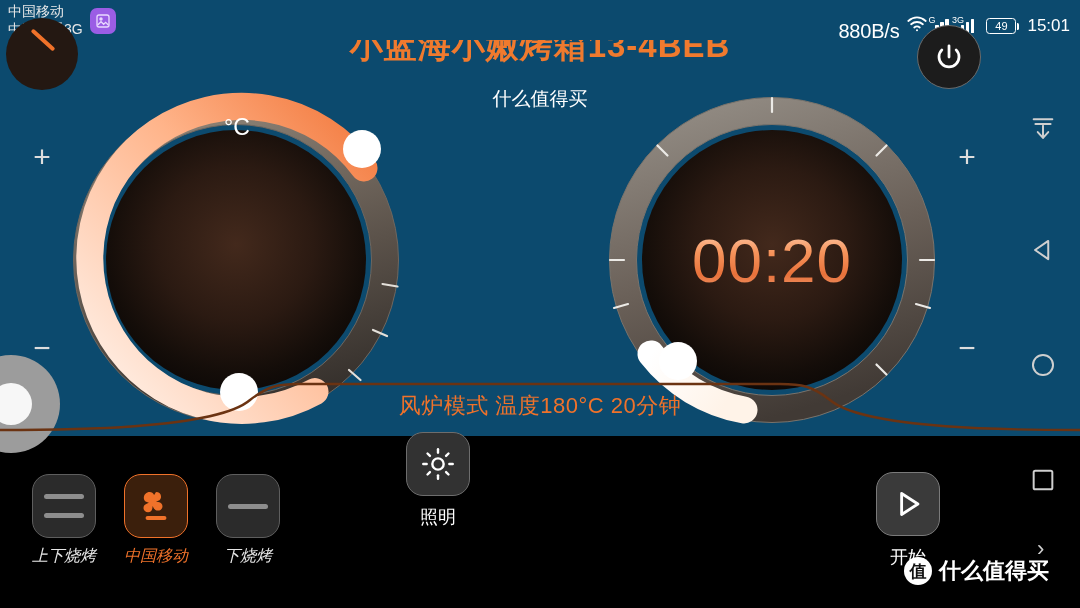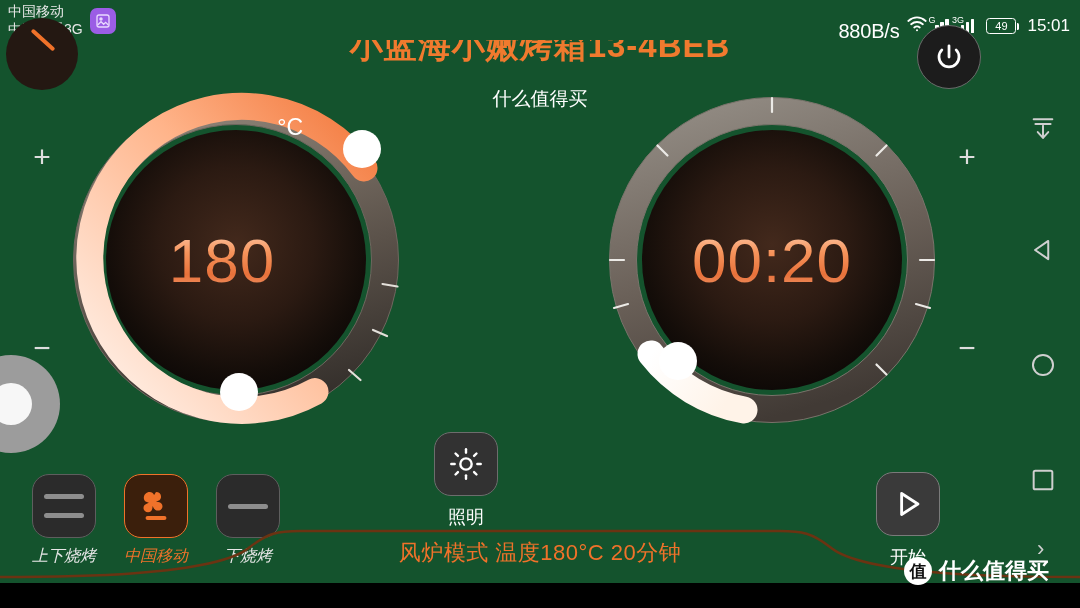--- a/index.html
+++ b/index.html
@@ -2,21 +2,21 @@
 <html><head>
 <meta charset="utf-8">
 <style>
   * { box-sizing: border-box; margin: 0; padding: 0; }
   html, body {
     width: 1080px; height: 608px;
     background: #000;
     font-family: "Liberation Sans", "DejaVu Sans", sans-serif;
     overflow: hidden;
   }
-  #app { position: relative; width: 1080px; height: 583px; background:#14532d; }
+  #app { position: relative; width: 1080px; height: 436px; background:#0c4a6e; }
 
   
   .statusbar { position:absolute; top:0; left:0; width:1080px; height:40px; }
   .carrier { position:absolute; left:8px; top:2px; color:#e8e8e8; font-size:14px; line-height:18px; }
   .carrier div { white-space:nowrap; }
   .app-badge { position:absolute; left:90px; top:8px; width:26px; height:26px; border-radius:7px;
                background:#9b5de5; display:flex; align-items:center; justify-content:center; }
   .app-badge svg { width:16px; height:16px; }
   .sb-right { position:absolute; right:10px; top:8px; display:flex; align-items:center; gap:7px; color:#fff; font-size:17px; }
   .netspeed { font-size:20px; color:#fff; letter-spacing:-0.2px;margin-top:12px; }
@@ -66,21 +66,21 @@
          background: linear-gradient(180deg,#ffd9bf 0%, #f6945c 38%, #e8713a 70%, #f0a57c 100%);
          -webkit-background-clip:text; background-clip:text; color:transparent; }
   .unit { color:#fff; font-size:23px; align-self:flex-start; margin-top:22px; margin-left:2px; }
   .handle { position:absolute; width:38px; height:38px; border-radius:50%; background:#fff; }
 
   
   .pm { position:absolute; color:#ddd; font-size:30px; font-weight:300; line-height:1;
         width:30px; height:30px; text-align:center; }
 
   
-  .center-actions { position:absolute; left:434px; top:432px; display:flex; gap:38px; }
+  .center-actions { position:absolute; left:406px; top:432px; display:flex; gap:38px; }
   .act { width:64px; display:flex; flex-direction:column; align-items:center; gap:9px; }
   .act .ic { width:64px; height:64px; border-radius:17px; background:#323232; border:1px solid #6d6d6d;
              display:flex; align-items:center; justify-content:center; }
   .act .ic svg { width:34px; height:34px; }
   .act .lb { color:#fff; font-size:18px; white-space:nowrap; }
 
   
   .modes { position:absolute; left:32px; top:474px; display:flex; gap:28px; }
   .mode { width:64px; display:flex; flex-direction:column; align-items:center; gap:8px; }
   .mode .ic { width:64px; height:64px; border-radius:17px; background:#2b2b2b; border:1px solid #5e5e5e;
@@ -213,21 +213,20 @@
       </g>
 
       <path d="M 247 299.6
                A 152 152 0 1 1 296 76" fill="none" stroke="url(#tempGrad)" stroke-width="27" stroke-linecap="round" transform="rotate(0 168 168)"></path>
 
       <circle cx="168" cy="168" r="130" fill="url(#faceGradL)"></circle>
     </svg>
     <div class="handle" style="left:275px; top:38px;"></div>
     <div class="handle" style="left:152px; top:281px;"></div>
     <div class="readout">
-      <span class="val">180</span>
       <span class="unit">°C</span>
     </div>
   </div>
   <div class="pm" style="left:27px; top:142px;">+</div>
   <div class="pm" style="left:27px; top:333px;">−</div>
 
   <div class="dial right">
     <svg viewBox="0 0 336 336">
       <defs>
         <linearGradient id="trackGradR" x1="0.3" y1="0" x2="0.6" y2="1">

